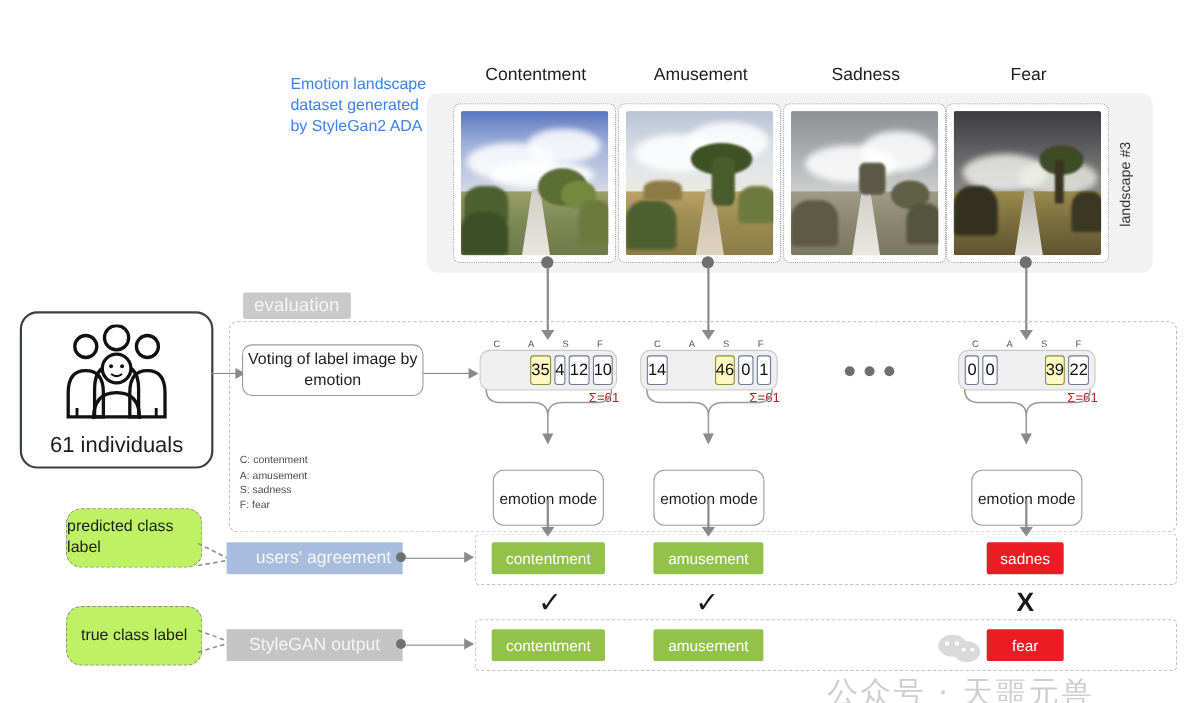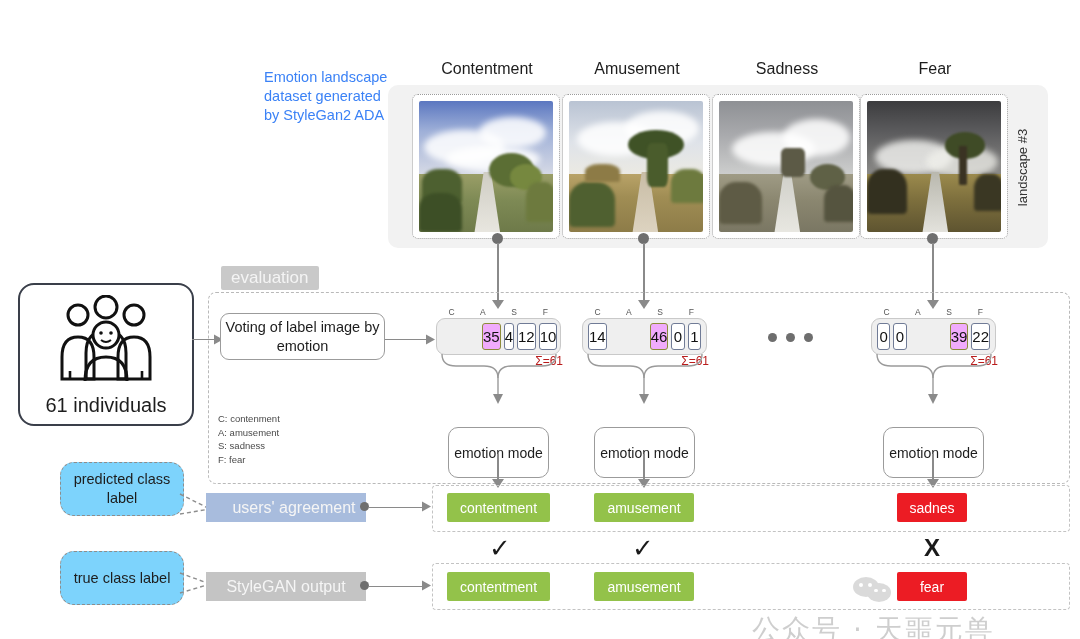--- a/index.html
+++ b/index.html
@@ -88,21 +88,21 @@
   .vote-letters span{flex:1;text-align:center;font-size:8.5px;color:#555;}
   .vote-shell{
     position:relative;display:flex;gap:3px;padding:4px 5px;
     background:#efefef;border:1.2px solid #c9c9c9;border-radius:9px;
   }
   .vote-cell{
     width:26px;height:25px;background:#fff;border:1.4px solid #707b96;
     border-radius:3px;display:flex;align-items:center;justify-content:center;
     font-size:15px;color:#111;
   }
-  .vote-cell.hl{background:#f0abfc;border-color:#8c8c3a;margin-left:40px;}
+  .vote-cell.hl{background:#fef9c3;border-color:#8c8c3a;margin-left:40px;}
   .vote-sum{
     position:absolute;right:-2px;top:36px;font-size:12px;color:#b91c1c;white-space:nowrap;
   }
 
   
   .mode-box{
     position:absolute;top:427px;width:99px;height:49px;
     background:#fff;border:1.2px solid #9b9b9b;border-radius:10px;
     display:flex;align-items:center;justify-content:center;text-align:center;
     font-size:14px;line-height:18px;color:#1d1d1d;
@@ -115,22 +115,22 @@
     border:1.2px dashed #c3c3c3;border-radius:4px;}
   .emo-chip{
     position:absolute;height:29px;display:flex;align-items:center;justify-content:center;
     font-size:14px;color:#fff;border-radius:2px;
   }
   .emo-green{background:#93c24a;}
   .emo-red{background:#ec1c24;}
 
   
   .callout{
-    position:absolute;background:#7dd3fc;border:1.5px dashed #8d8d8d;border-radius:14px;
-    display:flex;align-items:center;justify-content:center;text-align:center;
+    position:absolute;background:#bef264;border:1.5px dashed #8d8d8d;border-radius:14px;
+    display:flex;align-items:center;justify-content:center;
     font-size:14.5px;line-height:19px;color:#1d1d1d;
   }
   #predicted-callout{left:60px;top:462px;width:122px;height:52px;}
   #true-callout{left:60px;top:551px;width:122px;height:52px;}
   .tag-box{
     position:absolute;height:29px;display:flex;align-items:center;justify-content:center;
     color:#f5f5f5;font-size:16px;padding:0 10px;box-sizing:border-box;
   }
   #users-agreement{left:206px;top:493px;width:160px;background:#a8bcdd;padding-left:26px;}
   #stylegan-output{left:206px;top:572px;width:160px;background:#c4c4c4;}

